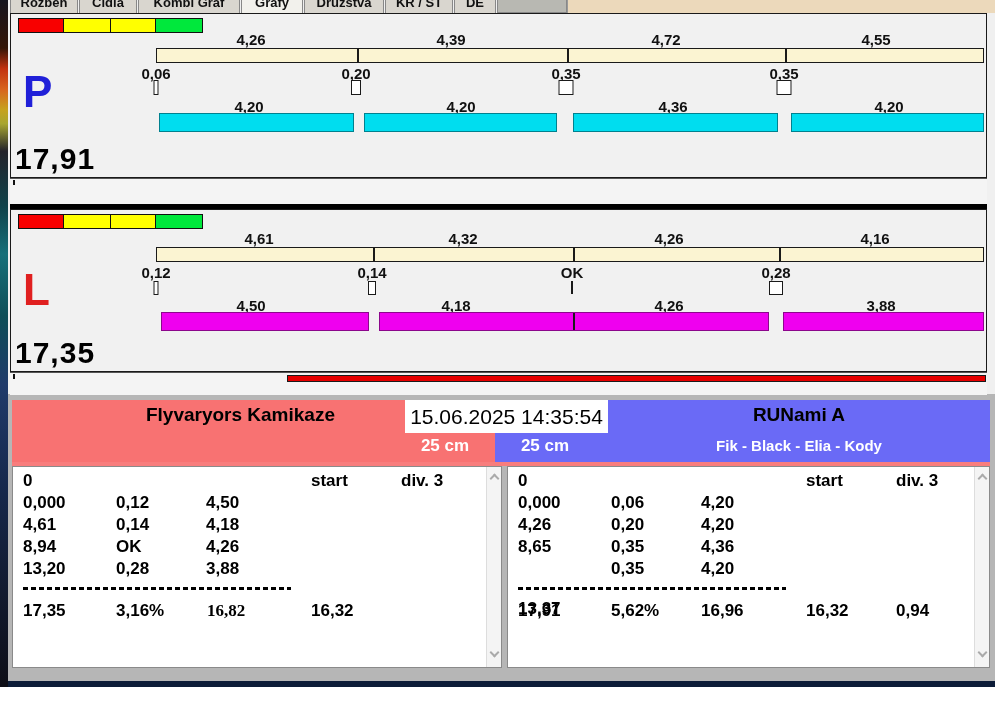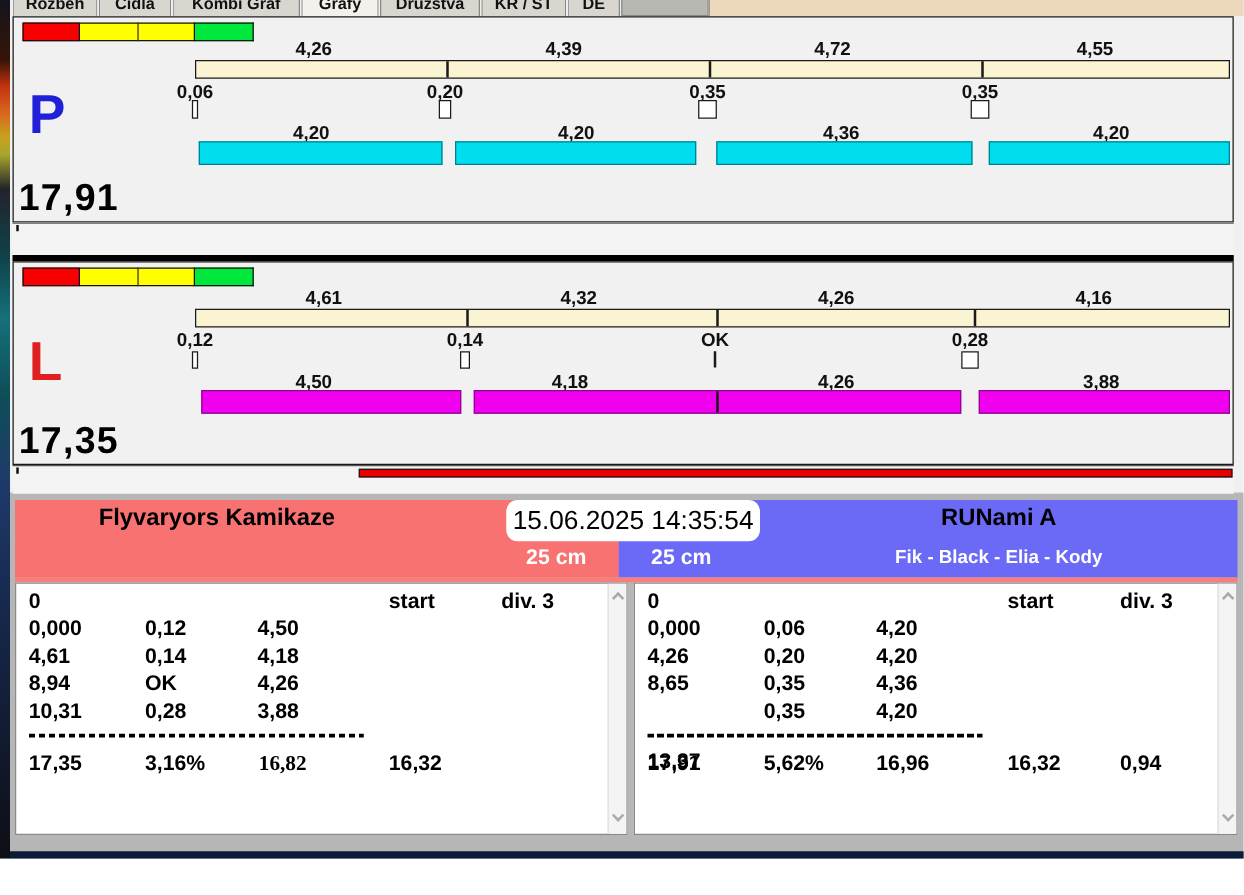--- a/index.html
+++ b/index.html
@@ -36,21 +36,21 @@
   .black-divider{background:#000;}
   .strip{background:#f4f4f4;border-top:1px solid #555;}
   .tick{width:2px;height:5px;background:#111;}
   .progress-red{background:#e60000;border:1px solid #1a1a1a;box-sizing:border-box;}
   
   .team-red{background:#f87272;}
   .team-blue{background:#6a6af6;}
   .team-name{font-weight:bold;font-size:19px;color:#000;text-align:center;}
   .team-dogs{font-weight:bold;font-size:15px;color:#fff;text-align:center;}
   .jump{font-weight:bold;font-size:17px;color:#fff;text-align:center;}
-  .datebox{background:#fff;color:#000;font-size:21px;text-align:center;line-height:33px;border-radius:9px;}
+  .datebox{background:#fff;color:#000;font-size:21px;text-align:center;line-height:33px;}
   .salmon-strip{background:#f87d7d;}
   
   .rtable{background:#fff;border:1px solid #8a8a8a;box-sizing:border-box;}
   .cell{font-weight:bold;font-size:17px;color:#000;white-space:nowrap;}
   .dashes{height:3px;background:repeating-linear-gradient(90deg,#000 0 5px,transparent 5px 8px);}
   .sbar{background:#f4f4f4;border-left:1px solid #ddd;box-sizing:border-box;}
   .chev{width:7px;height:7px;box-sizing:border-box;}
   .chev-up{border-left:2px solid #aaa;border-top:2px solid #aaa;transform:rotate(45deg);}
   .chev-down{border-right:2px solid #aaa;border-bottom:2px solid #aaa;transform:rotate(45deg);}
   .white-bottom{left:0;top:687px;width:995px;height:29px;background:#fff;}
@@ -170,21 +170,21 @@
   </div>
 
   <div class="abs strip" style="left:10px;top:372px;width:977px;height:22px;">
     <div class="abs tick" style="left:3px;top:1px;"></div>
     <div class="abs progress-red" style="left:277px;top:2px;width:699px;height:7px;"></div>
   </div>
 
   <div class="abs team-red" style="left:12px;top:400px;width:483px;height:62px;"></div>
   <div class="abs team-blue" style="left:495px;top:400px;width:495px;height:62px;"></div>
 
-  <div class="abs team-name" style="left:12px;top:404px;width:323px;">Flyvaryors Kamikaze</div>
+  <div class="abs team-name" style="left:12px;top:404px;width:323px;text-align:right;">Flyvaryors Kamikaze</div>
   <div class="abs jump" style="left:400px;top:436px;width:90px;">25 cm</div>
 
   <div class="abs team-name" style="left:608px;top:404px;width:382px;">RUNami A</div>
   <div class="abs jump" style="left:500px;top:436px;width:90px;">25 cm</div>
   <div class="abs team-dogs" style="left:608px;top:437px;width:382px;">Fik - Black - Elia - Kody</div>
 
   <div class="abs datebox" style="left:405px;top:400px;width:203px;height:33px;">15.06.2025 14:35:54</div>
 
   <div class="abs salmon-strip" style="left:12px;top:462px;width:978px;height:4px;"></div>
 
@@ -198,21 +198,21 @@
     <div class="abs cell" style="left:193px;top:26px;">4,50</div>
 
     <div class="abs cell" style="left:10px;top:48px;">4,61</div>
     <div class="abs cell" style="left:103px;top:48px;">0,14</div>
     <div class="abs cell" style="left:193px;top:48px;">4,18</div>
 
     <div class="abs cell" style="left:10px;top:70px;">8,94</div>
     <div class="abs cell" style="left:103px;top:70px;">OK</div>
     <div class="abs cell" style="left:193px;top:70px;">4,26</div>
 
-    <div class="abs cell" style="left:10px;top:92px;">10,31</div>
+    <div class="abs cell" style="left:10px;top:92px;">13,20</div>
     <div class="abs cell" style="left:103px;top:92px;">0,28</div>
     <div class="abs cell" style="left:193px;top:92px;">3,88</div>
 
     <div class="abs dashes" style="left:10px;top:120px;width:268px;"></div>
 
     <div class="abs cell" style="left:10px;top:134px;">17,35</div>
     <div class="abs cell" style="left:103px;top:134px;">3,16%</div>
     <div class="abs cell" style="left:194px;top:134px;font-family:Liberation Serif, serif;">16,82</div>
     <div class="abs cell" style="left:298px;top:134px;">16,32</div>
 

